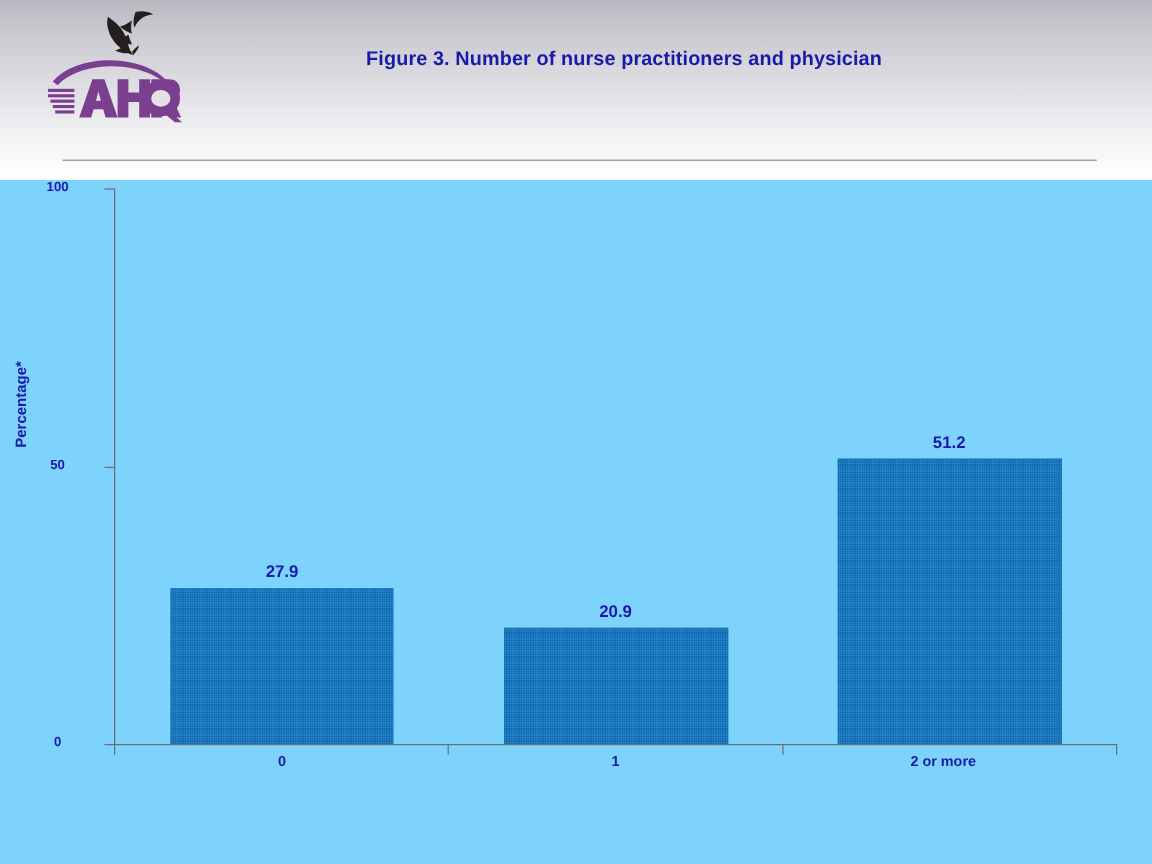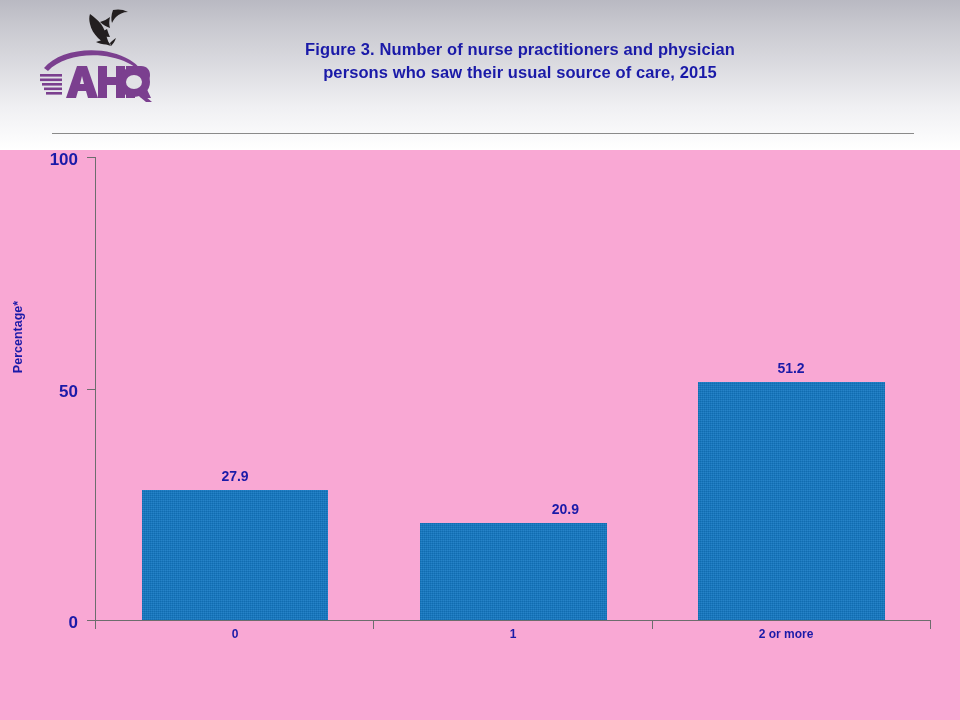--- a/index.html
+++ b/index.html
@@ -11,21 +11,21 @@
     width: 960px;
     height: 720px;
     font-family: "Liberation Sans", sans-serif;
     background: #ffffff;
     overflow: hidden;
   }
   #page {
     position: relative;
     width: 960px;
     height: 720px;
-    background: #f9a8d4;
+    background: #7dd3fc;
   }
 
   
   #header-band {
     position: absolute;
     left: 0;
     top: 0;
     width: 960px;
     height: 150px;
     background: linear-gradient(to bottom, #b9b9c2 0%, #c9c9d0 18%, #dcdce1 45%, #f0f0f3 72%, #ffffff 100%);
@@ -106,23 +106,23 @@
     position: absolute;
     left: 87px;
     width: 8px;
     height: 1px;
     background: #6d6d6d;
   }
   .y-tick-label {
     position: absolute;
     right: 0;
     width: 60px;
-    text-align: right;
-    color: #1a1aa8;
-    font-size: 17px;
+    text-align: center;
+    color: #1a1aa8;
+    font-size: 11px;
     font-weight: bold;
   }
   .x-tick {
     position: absolute;
     top: 621px;
     width: 1px;
     height: 8px;
     background: #6d6d6d;
   }
   #y-axis-title {
@@ -210,21 +210,20 @@
       <g fill="#7b3f8f">
         <ellipse cx="96" cy="36" rx="16" ry="15"></ellipse>
         <ellipse cx="96" cy="36" rx="8" ry="7" fill="#e2e2e6"></ellipse>
         <path d="M100 44 L114 56 L108 56 L96 46 Z"></path>
       </g>
     </svg>
   </div>
 
   <div id="chart-title">
     <div>Figure 3. Number of nurse practitioners and physician</div>
-    <div>persons who saw their usual source of care, 2015</div>
   </div>
 
   <div id="title-rule"></div>
 
   <div id="plot-area">
 
     <div id="y-axis-title">Percentage*</div>
 
     <div id="y-axis-line"></div>
     <div id="x-axis-line"></div>
@@ -240,21 +239,21 @@
     <div class="x-tick" style="left:95px;"></div>
     <div class="x-tick" style="left:373px;"></div>
     <div class="x-tick" style="left:652px;"></div>
     <div class="x-tick" style="left:930px;"></div>
 
     <div class="bar" style="left:142px; top:490px; width:186px; height:130px;"></div>
     <div class="bar-value" style="left:145px; top:468px; width:180px;">27.9</div>
     <div class="bar-cat-label" style="left:145px; width:180px;">0</div>
 
     <div class="bar" style="left:420px; top:523px; width:187px; height:97px;"></div>
-    <div class="bar-value" style="left:399px; top:501px; width:180px;text-align:right;">20.9</div>
+    <div class="bar-value" style="left:423px; top:501px; width:180px;">20.9</div>
     <div class="bar-cat-label" style="left:423px; width:180px;">1</div>
 
     <div class="bar" style="left:698px; top:382px; width:187px; height:238px;"></div>
     <div class="bar-value" style="left:701px; top:360px; width:180px;">51.2</div>
     <div class="bar-cat-label" style="left:696px; width:180px;">2 or more</div>
 
   </div>
 
   <div id="footnotes">
   </div>

